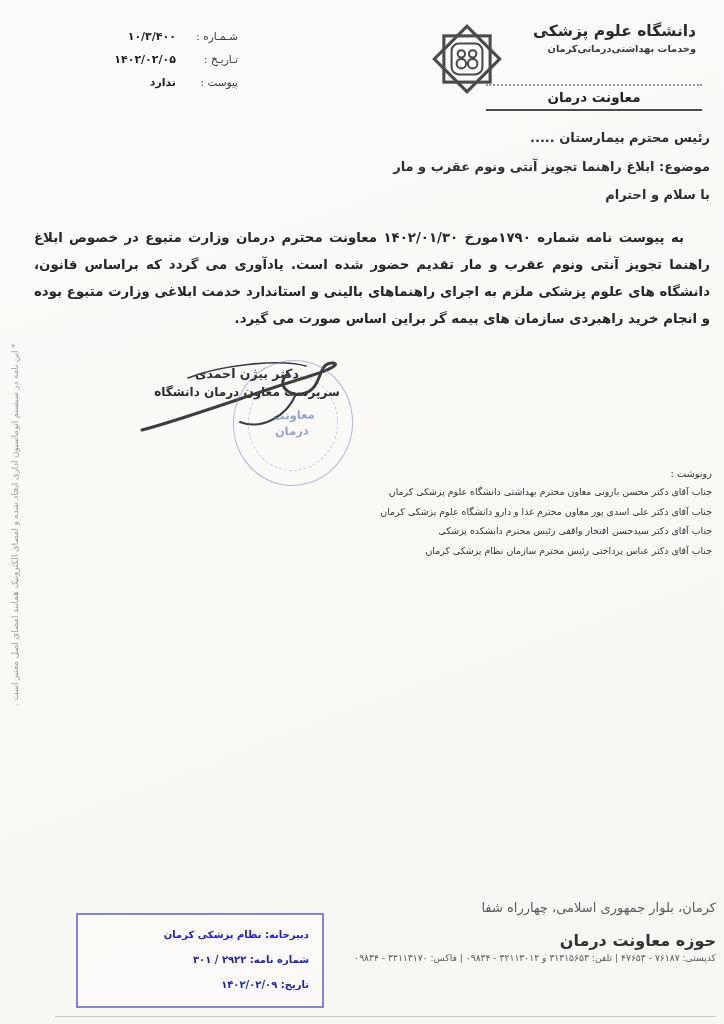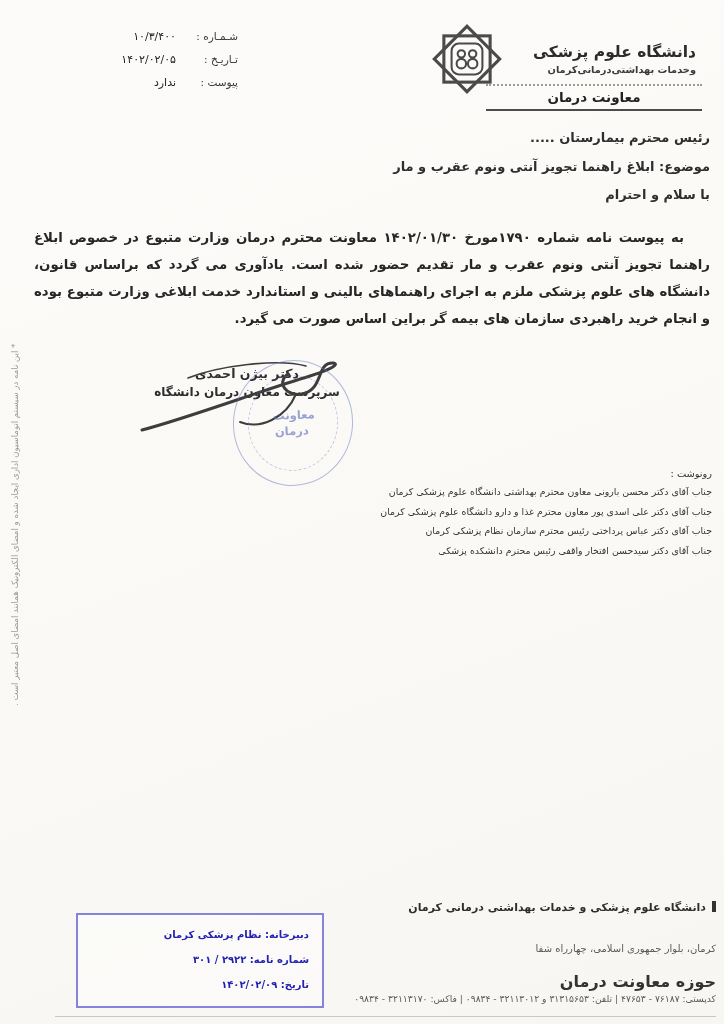--- a/index.html
+++ b/index.html
@@ -12,23 +12,23 @@
   }
   .page{
     position:relative;width:724px;height:1024px;
     background:linear-gradient(160deg,#fcfbf9 0%,#faf9f6 55%,#f7f6f2 100%);
     direction:rtl;
   }
   
   .meta{position:absolute;left:88px;top:30px;width:150px;direction:rtl;}
   .meta-row{display:flex;direction:rtl;align-items:baseline;height:23px;}
   .meta-label{font-size:10.5px;color:#3a3a3a;min-width:58px;}
-  .meta-value{font-size:11px;font-weight:normal;color:#222;margin-right:4px;}
+  .meta-value{font-size:11px;font-weight:bold;color:#222;margin-right:4px;}
   
-  .letterhead{position:absolute;top:22px;right:28px;display:flex;direction:rtl;align-items:center;}
+  .letterhead{position:absolute;top:22px;right:28px;display:flex;direction:rtl;}
   .lh-text{text-align:left;display:flex;flex-direction:column;align-items:flex-start;}
   .org-name{font-size:15.5px;font-weight:bold;color:#2b2b2b;letter-spacing:0.2px;}
   .org-sub{font-size:9.8px;font-weight:bold;color:#3a3a3a;margin-top:3px;margin-left:44px;}
   .dept-banner{position:absolute;top:84px;right:22px;width:216px;text-align:center;}
   .rule-dotted{border-top:2px dotted #9a9a9a;height:0;}
   .dept-name{font-size:13.5px;font-weight:bold;color:#222;padding:3px 0 4px 0;}
   .rule-solid{border-top:2.5px solid #4c4c4c;height:0;}
   
   .recipient{position:absolute;top:130px;right:14px;font-size:13px;font-weight:bold;}
   .subject{position:absolute;top:159px;right:14px;font-size:13px;font-weight:bold;}
@@ -68,21 +68,21 @@
   .blue-box{
     position:absolute;top:913px;left:76px;width:218px;
     border:2px solid #8484da;background:rgba(255,255,255,0.4);
     padding:7px 13px 9px 13px;text-align:right;
   }
   .blue-line{font-size:10px;font-weight:bold;color:#2121b2;line-height:25px;white-space:nowrap;}
   
   .footer{position:absolute;top:899px;right:8px;width:420px;text-align:right;direction:rtl;}
   .f-org{font-size:11px;font-weight:bold;color:#2d2d2d;line-height:17px;}
   .f-bar{display:inline-block;width:4px;height:11px;background:#333;margin-left:6px;vertical-align:-1px;}
-  .f-addr{font-size:10px;color:#5a5a5a;line-height:17px;margin-top:24px;}
+  .f-addr{font-size:13px;color:#5a5a5a;line-height:17px;}
   .f-dept{font-size:16px;font-weight:bold;color:#333;line-height:17px;margin-top:16px;}
   .f-contact{font-size:9.2px;color:#5a5a5a;line-height:17px;}
   .f-email{font-size:10px;color:#474747;line-height:18px;direction:ltr;text-align:right;padding-left:0;margin-left:0;margin-right:40px;}
   .bottom-rule{position:absolute;top:1016px;left:55px;right:8px;border-top:1.5px solid #c7c7c7;}
 </style>
 </head>
 <body>
 
 <div class="page">
 
@@ -142,34 +142,33 @@
     <div class="stamp-inner">
       <span class="stamp-word">معاونت</span>
       <span class="stamp-word">درمان</span>
     </div>
   </div>
 
   <div class="cc">
     <div class="cc-label">رونوشت :</div>
     <div class="cc-item">جناب آقای دکتر محسن بارونی معاون محترم بهداشتی دانشگاه علوم پزشکی کرمان</div>
     <div class="cc-item">جناب آقای دکتر علی اسدی پور معاون محترم غذا و دارو دانشگاه علوم پزشکی کرمان</div>
+    <div class="cc-item">جناب آقای دکتر سیدحسن افتخار واقفی رئیس محترم دانشکده پزشکی</div>
     <div class="cc-item">جناب آقای دکتر عباس پرداختی رئیس محترم سازمان نظام پزشکی کرمان</div>
-    <div class="cc-item">جناب آقای دکتر سیدحسن افتخار واقفی رئیس محترم دانشکده پزشکی</div>
   </div>
 
   <div class="side-note">* این نامه در سیستم اتوماسیون اداری ایجاد شده و امضای الکترونیک همانند امضای اصل معتبر است .</div>
 
   <div class="blue-box">
     <div class="blue-line">دبیرخانه: نظام پزشکی کرمان</div>
     <div class="blue-line">شماره نامه: ۲۹۲۲ / ۳۰۱</div>
     <div class="blue-line">تاریخ: ۱۴۰۲/۰۲/۰۹</div>
   </div>
 
   <div class="footer">
-    <div class="f-org"><span class="f-bar"></span><span>دانشگاه علوم پزشکی و خدمات بهداشتی درمانی کرمان</span></div>
     <div class="f-addr">کرمان، بلوار جمهوری اسلامی، چهارراه شفا</div>
     <div class="f-dept">حوزه معاونت درمان</div>
     <div class="f-contact">کدپستی: ۷۶۱۸۷ - ۴۷۶۵۳ | تلفن: ۳۱۳۱۵۶۵۳ و ۳۲۱۱۳۰۱۲ - ۰۹۸۳۴ | فاکس: ۳۲۱۱۳۱۷۰ - ۰۹۸۳۴</div>
   </div>
 
   <div class="bottom-rule"></div>
 
 </div>
 
 </body></html>

